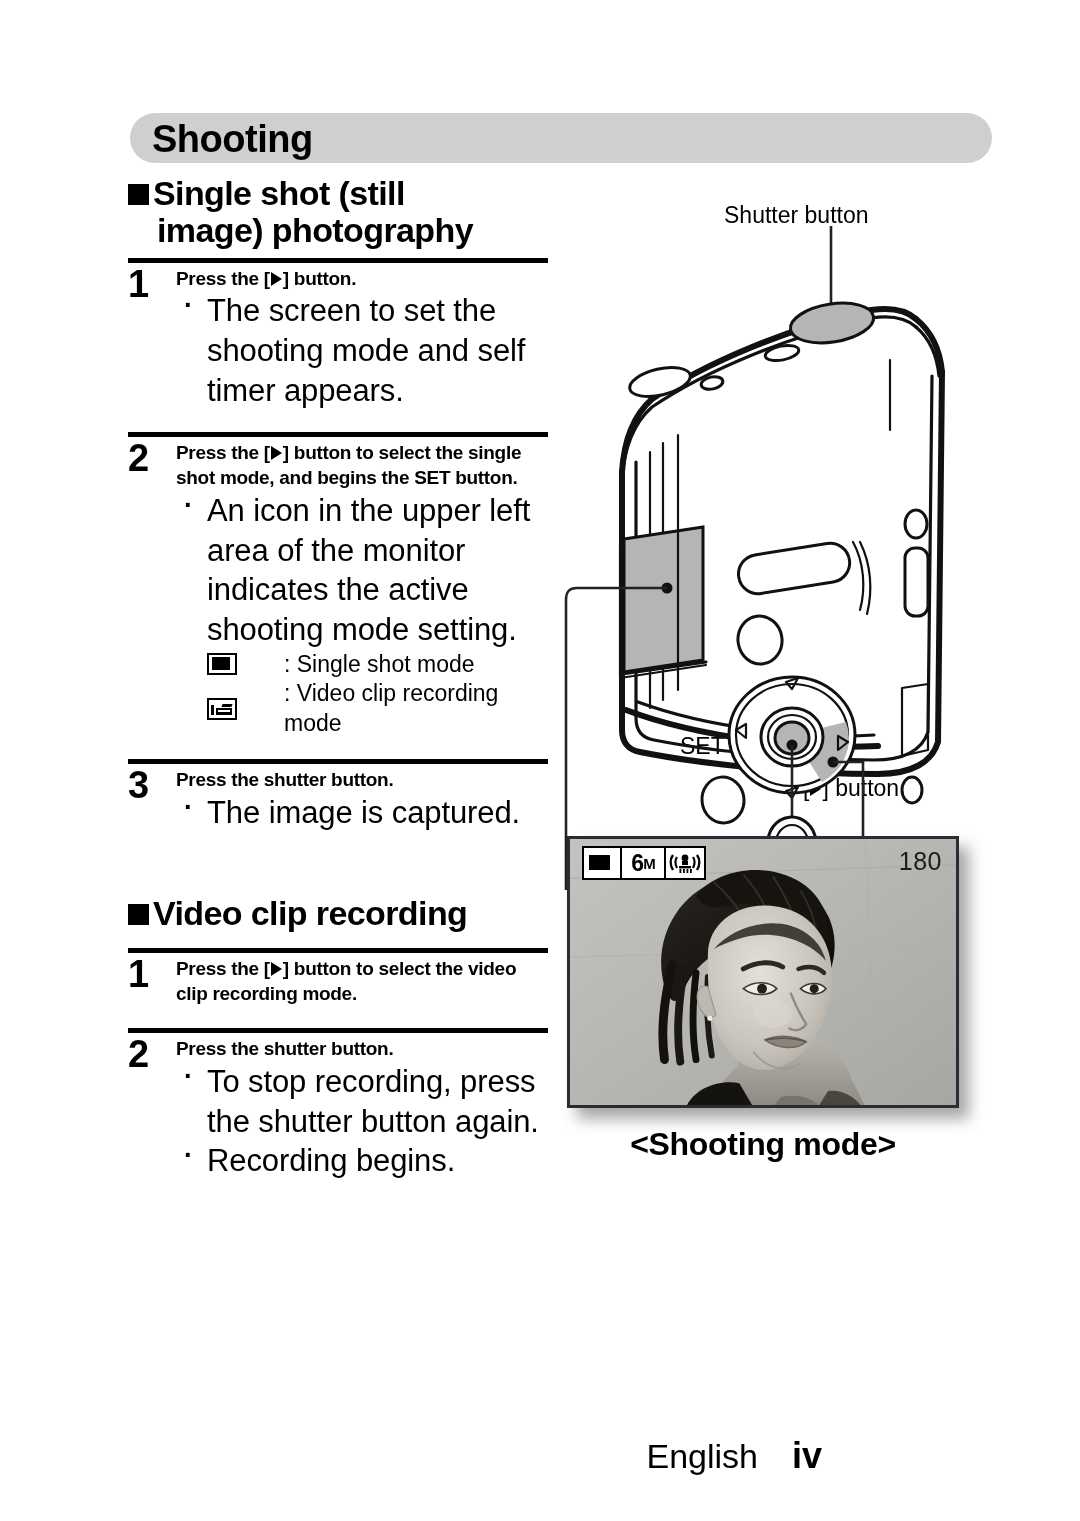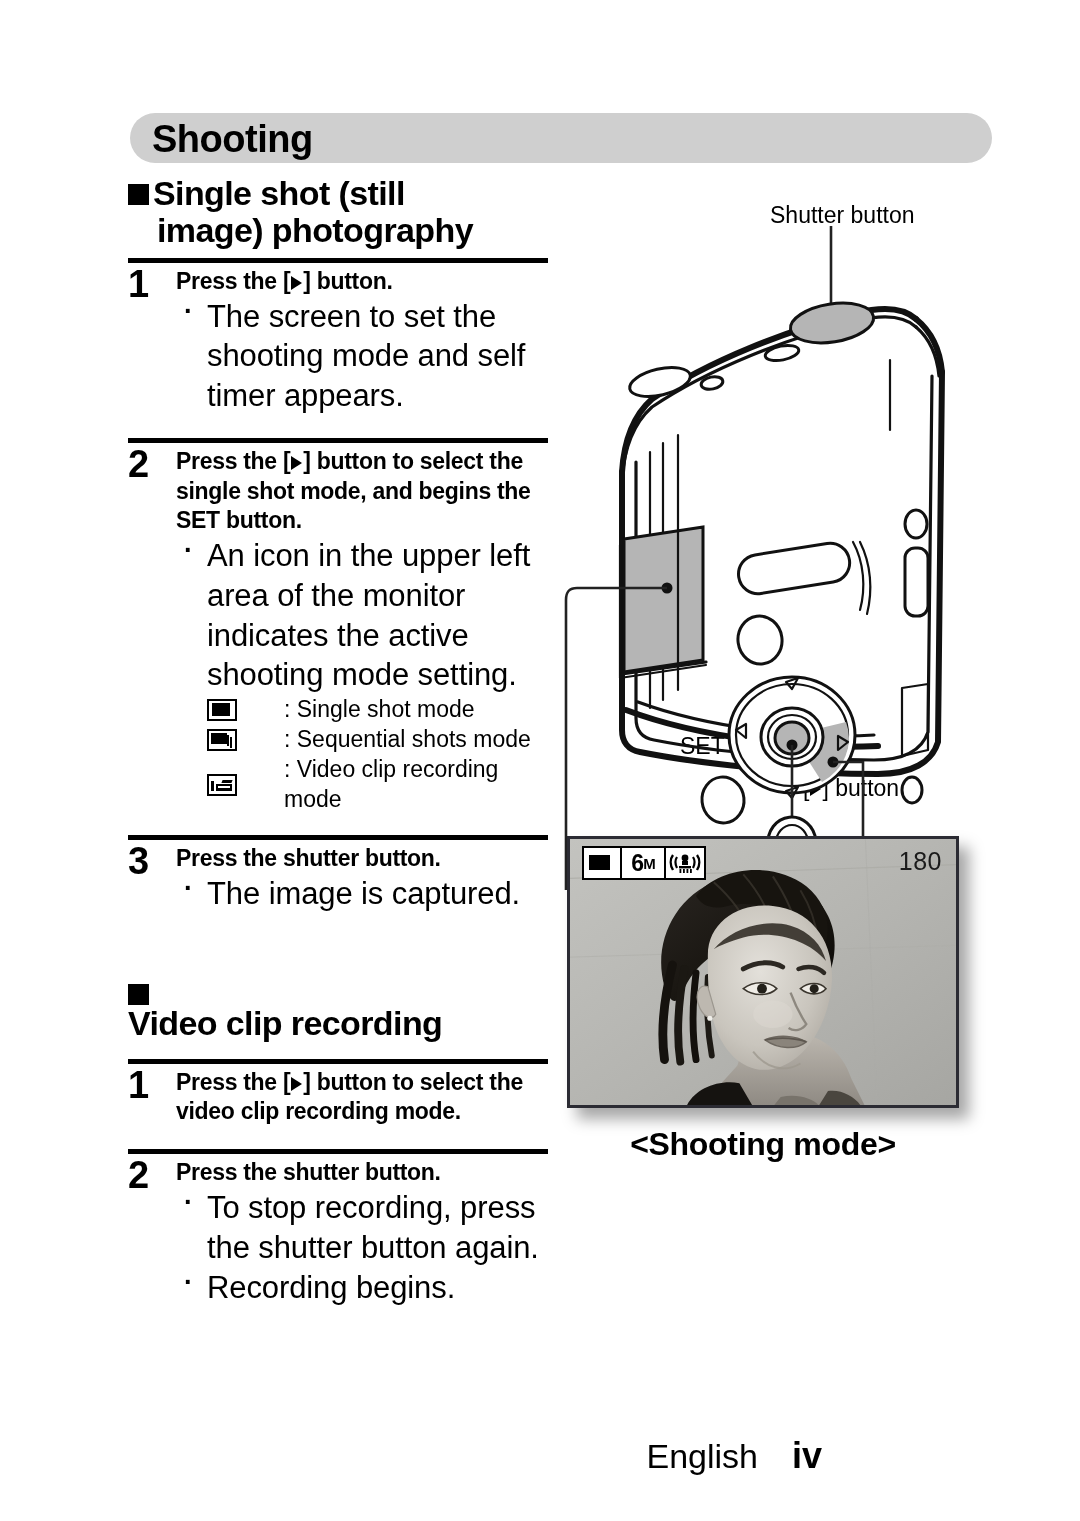--- a/index.html
+++ b/index.html
@@ -22,21 +22,21 @@
   .sq{display:inline-block;width:21px;height:21px;background:#000;margin-top:9px;
       margin-right:4px;flex:0 0 auto;}
   .sec-head .txt{display:block;}
 
   .rule{border-top:5px solid #000;width:420px;margin:0;}
 
   .step{display:flex;margin-top:4px;}
   .step-num{font-size:38px;font-weight:bold;width:48px;flex:0 0 48px;line-height:1.0;
       margin-top:-2px;}
   .step-body{flex:1 1 auto;}
-  .step-title{font-size:23px;font-weight:bold;line-height:1.30;letter-spacing:-0.3px;}
+  .step-title{font-size:19px;font-weight:bold;line-height:1.30;letter-spacing:-0.3px;}
   .bullets{margin:0;padding:0;list-style:none;}
   .bullets li{font-size:31px;line-height:1.28;position:relative;padding-left:31px;
       letter-spacing:-0.1px;}
   .bullets li:before{content:"\00B7";position:absolute;left:8px;top:-3px;font-size:27px;
       font-weight:bold;}
   .modeline{font-size:23px;line-height:1.30;padding-left:31px;display:flex;
       align-items:center;gap:44px;}
   .modeline .lbl{margin-left:2px;}
 
   
@@ -61,21 +61,21 @@
   .gl.vid i.f6{left:21px;top:8px;width:2px;height:7px;}
 
   .tri{display:inline-block;width:0;height:0;border-left:13px solid #000;
       border-top:8px solid transparent;border-bottom:8px solid transparent;
       vertical-align:-1px;margin:0 1px;}
   .tri.sm{border-left-width:11px;border-top-width:7px;border-bottom-width:7px;}
 
   
   .right-col{position:absolute;left:560px;top:190px;width:460px;height:1000px;}
 
-  .lbl-shutter{position:absolute;left:164px;top:12px;font-size:23px;white-space:nowrap;margin-left:46px;}
+  .lbl-shutter{position:absolute;left:164px;top:12px;font-size:23px;white-space:nowrap;}
   .lbl-set{position:absolute;left:120px;top:543px;font-size:23px;white-space:nowrap;}
   .lbl-play{position:absolute;left:243px;top:585px;font-size:23px;white-space:nowrap;
       display:flex;align-items:center;}
 
   .cam-svg{position:absolute;left:0;top:0;}
 
   
   .photo{position:absolute;left:567px;top:836px;width:392px;height:272px;
       border:3px solid #2b2b33;box-sizing:border-box;overflow:hidden;
       box-shadow:10px 11px 14px rgba(0,0,0,.35);background:#b0b0ac;}
@@ -140,28 +140,20 @@
         </ul>
         <div class="modeline">
           <span class="gl single">
             <i class="f1"></i>
               <i class="f2"></i>
               <i class="f3"></i>
             </span>
           <span class="lbl">: Single shot mode</span>
         </div>
         <div class="modeline">
-          <span class="gl seq">
-            <i class="f1"></i>
-              <i class="f2"></i>
-              <i class="f3"></i>
-            </span>
-          <span class="lbl">: Sequential shots mode</span>
-        </div>
-        <div class="modeline">
           <span class="gl vid">
             <i class="f1"></i>
               <i class="f2"></i>
               <i class="f3"></i>
               <i class="f4"></i>
               <i class="f5"></i>
               <i class="f6"></i>
             </span>
           <span class="lbl">: Video clip recording mode</span>
         </div>
@@ -172,21 +164,21 @@
     <div class="step" style="margin-bottom:62px;">
       <div class="step-num">3</div>
       <div class="step-body">
         <div class="step-title">Press the shutter button.</div>
         <ul class="bullets">
           <li>The image is captured.</li>
         </ul>
       </div>
     </div>
 
-    <div class="sec-head" style="margin-bottom:10px;flex-direction:column;">
+    <div class="sec-head" style="margin-bottom:10px;">
       <span class="sq"></span>
       <span class="txt">Video clip recording</span>
     </div>
 
     <div class="rule" style="margin-top:16px;"></div>
     <div class="step" style="margin-bottom:22px;">
       <div class="step-num">1</div>
       <div class="step-body">
         <div class="step-title"><span>Press the [</span><span class="tri sm"></span><span>] button to select the video clip recording mode.</span></div>
       </div>

